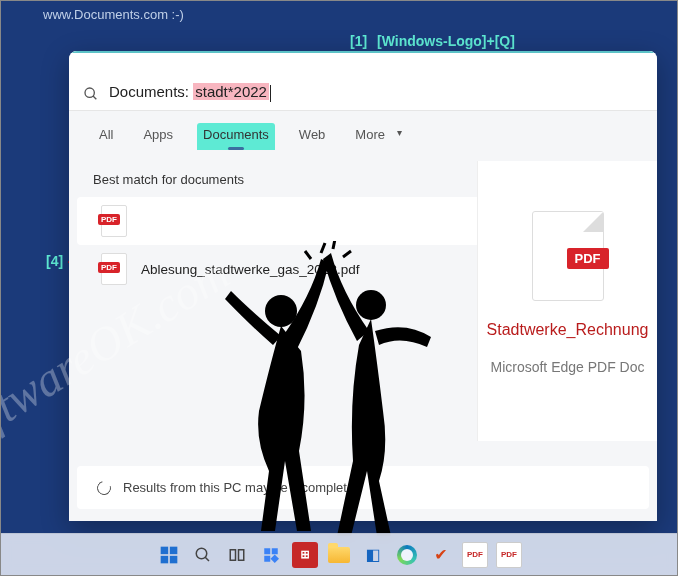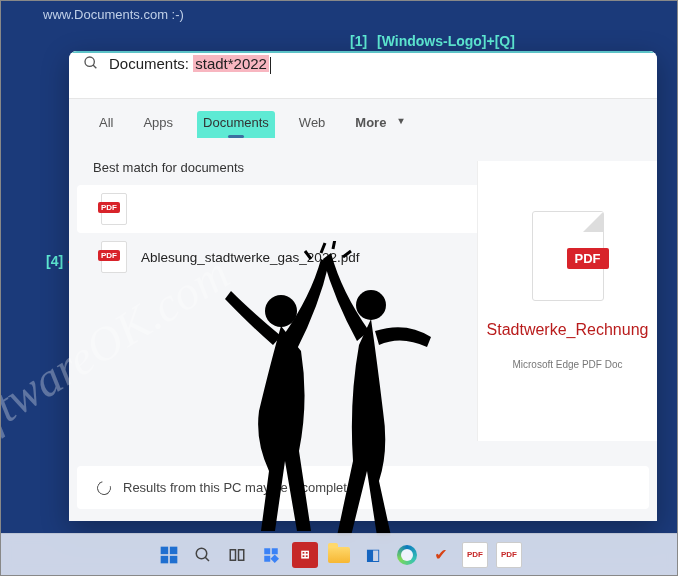--- a/index.html
+++ b/index.html
@@ -11,35 +11,35 @@
   .anno-3 { top: 158px; left: 298px; }
   .anno-4 { top: 252px; left: 45px; }
 
   .search-panel {
     position: absolute; top: 50px; left: 68px; right: 20px; height: 470px;
     background: #f5f6f8; border-radius: 8px 8px 0 0;
     box-shadow: 0 8px 28px rgba(0,0,0,.3);
     overflow: hidden;
   }
   .search-bar {
-    background: #fff; height: 48px; display: flex; align-items: flex-start;
-    padding: 2px 14px; border-bottom: 1px solid #e6e6e6;
+    background: #fff; height: 60px; display: flex; align-items: flex-end;
+    padding: 8px 14px; border-bottom: 1px solid #e6e6e6;
     border-top: 2px solid #5cc2c7;
   }
   .search-icon { width: 16px; height: 16px; margin-right: 10px; color: #555; }
   .search-text { font-size: 15px; color: #222; }
   .search-prefix { color: #222; }
   .search-query { background: #f8b6c0; padding: 0 2px; }
   .cursor { display:inline-block; width:1px; height:17px; background:#222; vertical-align:middle; margin-left:1px; }
 
   .tabs { display: flex; gap: 18px; padding: 12px 24px 8px; font-size: 13px; color: #555; align-items:center; }
   .tab { padding: 4px 6px 8px; cursor: pointer; position: relative; }
   .tab.active { color: #333; background: #5eead4; border-radius:3px 3px 0 0; }
   .tab.active::after { content:""; position:absolute; left: 40%; right:40%; bottom:0; height:3px; background:#3b6fa0; border-radius:2px; }
-  .tab-more { display:flex; align-items:flex-start; gap:12px;font-weight:bold; }
+  .tab-more { display:flex; align-items:flex-start; gap:12px; }
   .chev { font-size:10px; }
 
   .section-label { font-size: 13px; font-weight: 400; color: #333; padding: 14px 24px 10px; }
 
   .result-row {
     display:flex; align-items:center; padding: 8px 24px; gap: 14px;
     background: #fff; margin: 0 8px; border-radius: 4px;
   }
   .result-row.secondary { background: transparent; }
   .pdf-badge {
@@ -56,21 +56,21 @@
 
   .preview-pane {
     position:absolute; right:0; top:110px; width:180px; bottom:80px;
     background:#fff; border-left:1px solid #eee;
     display:flex; flex-direction:column; align-items:center; padding-top:50px; gap:20px;
   }
   .preview-icon { width:72px; height:90px; background:#fff; border:1px solid #ddd; position:relative; border-radius:3px; }
   .preview-icon::before { content:""; position:absolute; right:0; top:0; width:20px; height:20px; background:linear-gradient(135deg,#fff 48%, #ddd 52%); }
   .preview-icon .pdf-tag { position:absolute; right:-6px; top:36px; background:#d8232a; color:#fff; font-weight:bold; font-size:13px; padding:3px 8px; border-radius:2px; }
   .preview-title { font-size: 16px; color:#b91c1c; white-space:nowrap; }
-  .preview-sub { font-size: 10px; color:#777; white-space:nowrap; }
+  .preview-sub { font-size: 14px; color:#777; white-space:nowrap; }
 
   .footer-msg {
     position:absolute; left:8px; right:8px; bottom:12px; background:#fff;
     border-radius:4px; padding: 14px 20px; display:flex; align-items:center; gap:12px;
     font-size:13px; color:#444;
   }
   .refresh-ico { width:14px; height:14px; border:1.5px solid #555; border-radius:50%; border-top-color:transparent; transform:rotate(30deg); position:relative; }
 
   
   .taskbar {

